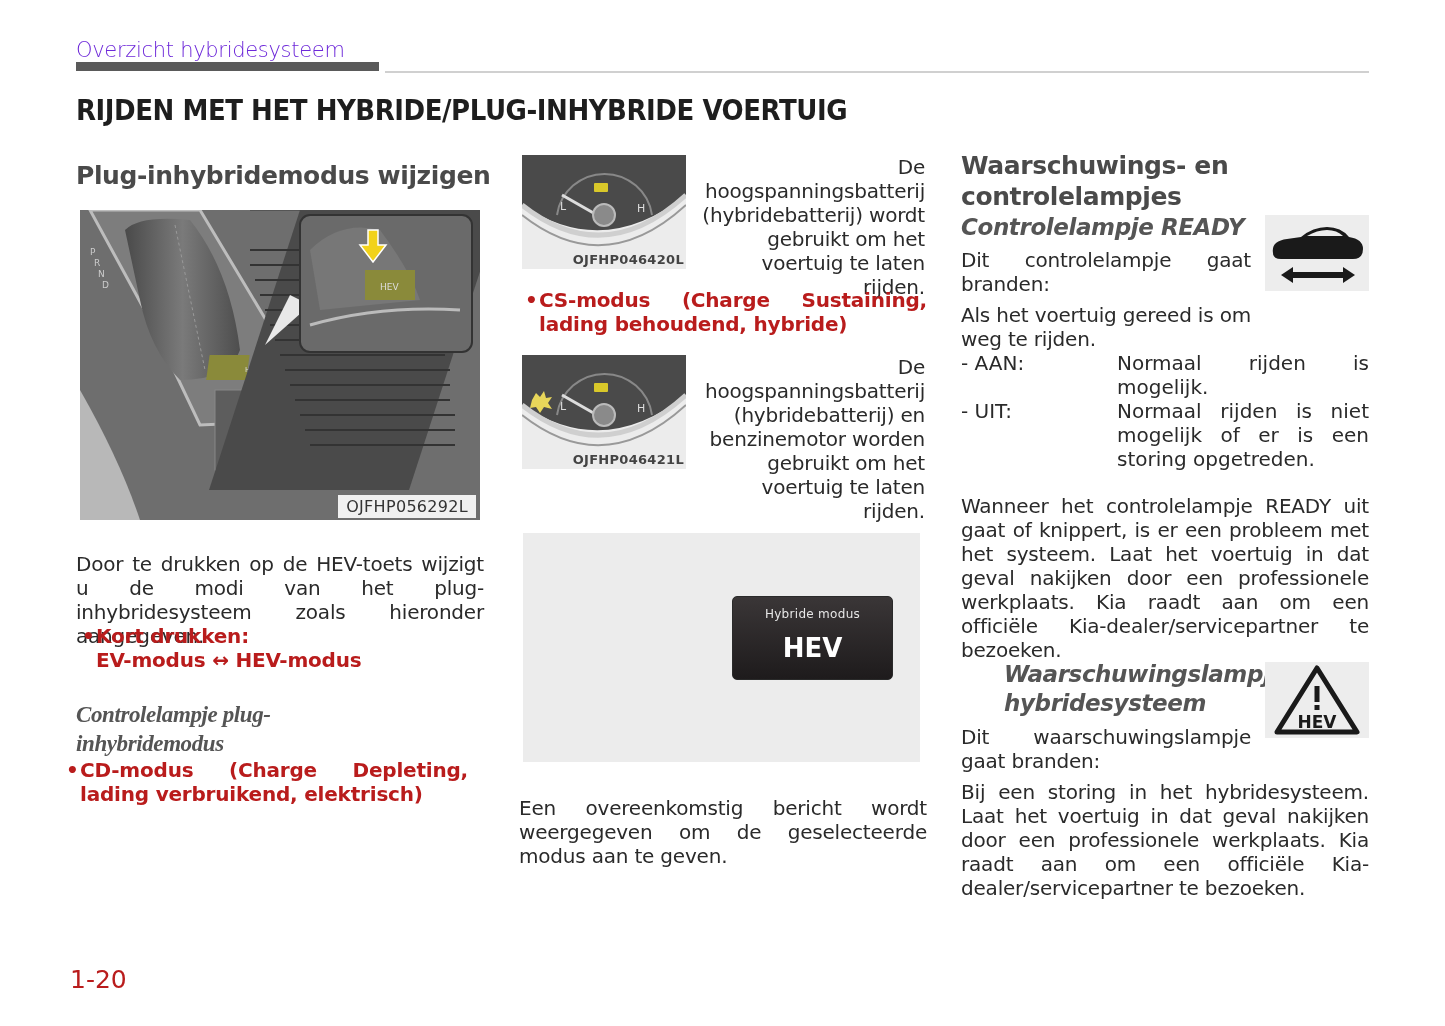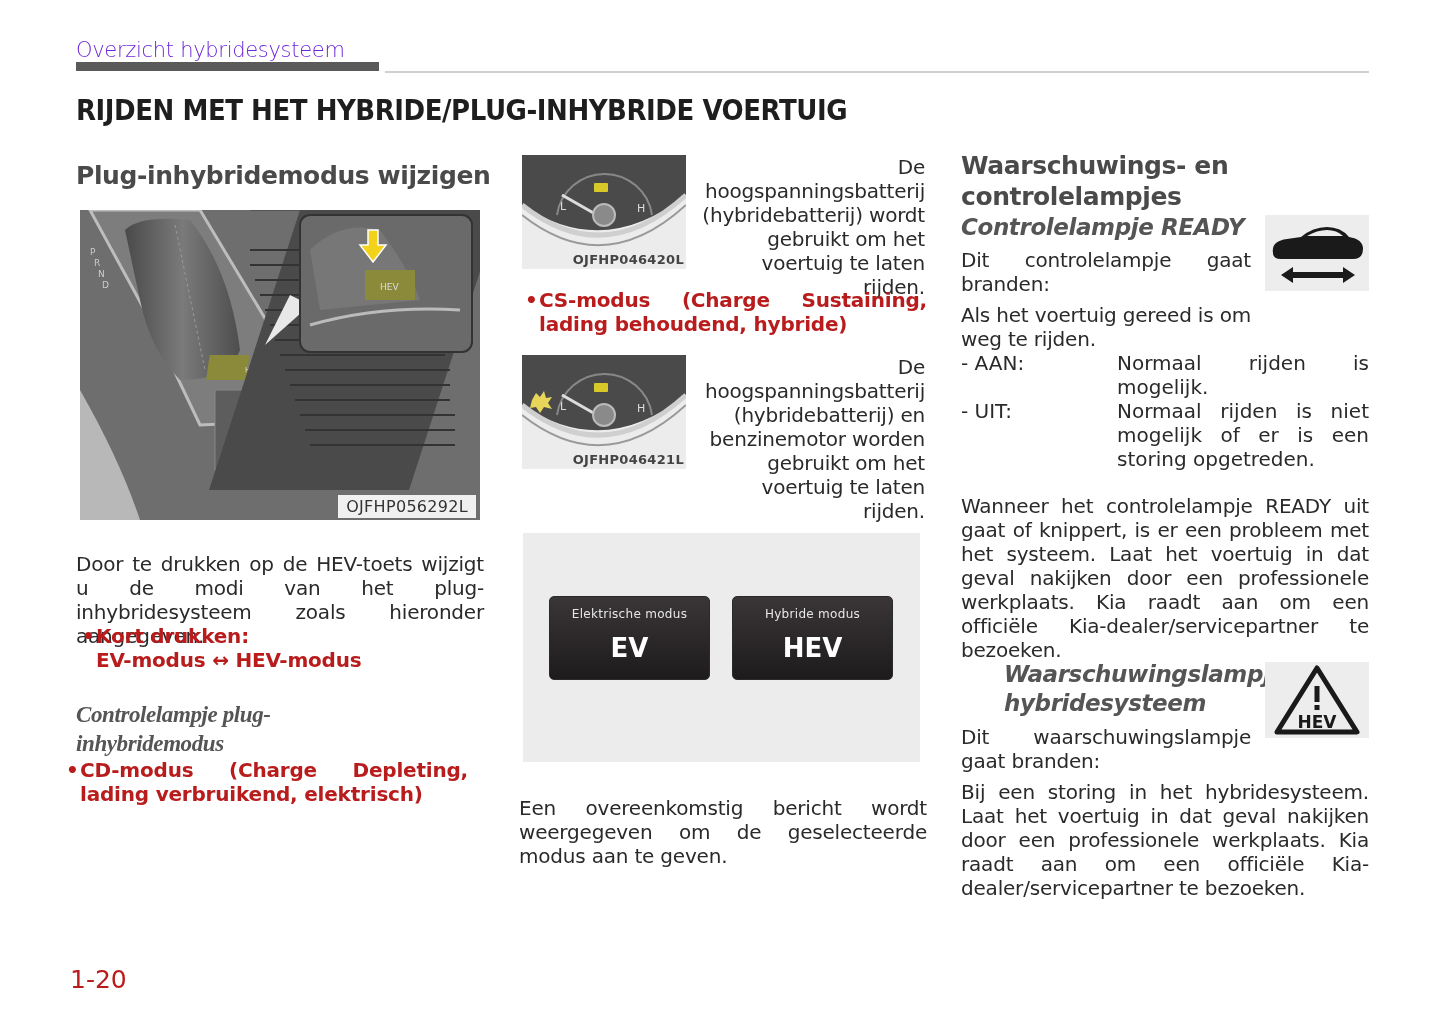--- a/index.html
+++ b/index.html
@@ -152,24 +152,20 @@
     <line x1="40" y1="40" x2="75" y2="60" stroke="#ddd" stroke-width="3"></line>
     <circle cx="82" cy="60" r="11" fill="#8a8a8a" stroke="#bbb" stroke-width="2"></circle>
     <text x="38" y="55" font-size="11" fill="#ddd" font-family="DejaVu Sans, sans-serif">L</text>
     <text x="115" y="57" font-size="11" fill="#ddd" font-family="DejaVu Sans, sans-serif">H</text>
   </svg>
   <div class="gauge-caption">OJFHP046421L</div>
 </div>
 <div class="body body-left" style="left:695px; top:355px; width:230px;">De hoogspanningsbatterij (hybridebatterij) en benzinemotor worden gebruikt om het voertuig te laten rijden.</div>
 
 <div class="fig-modes">
-  <div class="mode-box" style="left:26px;">
-    <div class="mode-small">Elektrische modus</div>
-    <div class="mode-big">EV</div>
-  </div>
   <div class="mode-box" style="left:209px;">
     <div class="mode-small">Hybride modus</div>
     <div class="mode-big">HEV</div>
   </div>
 </div>
 
 <div class="body" style="left:519px; top:796px; width:408px;">Een overeenkomstig bericht wordt weergegeven om de geselecteerde modus aan te geven.</div>
 
 <div class="h2" style="left:961px; top:150px; width:300px;">Waarschuwings- en controlelampjes</div>
 <div class="h3" style="left:961px; top:213px;">Controlelampje READY</div>

